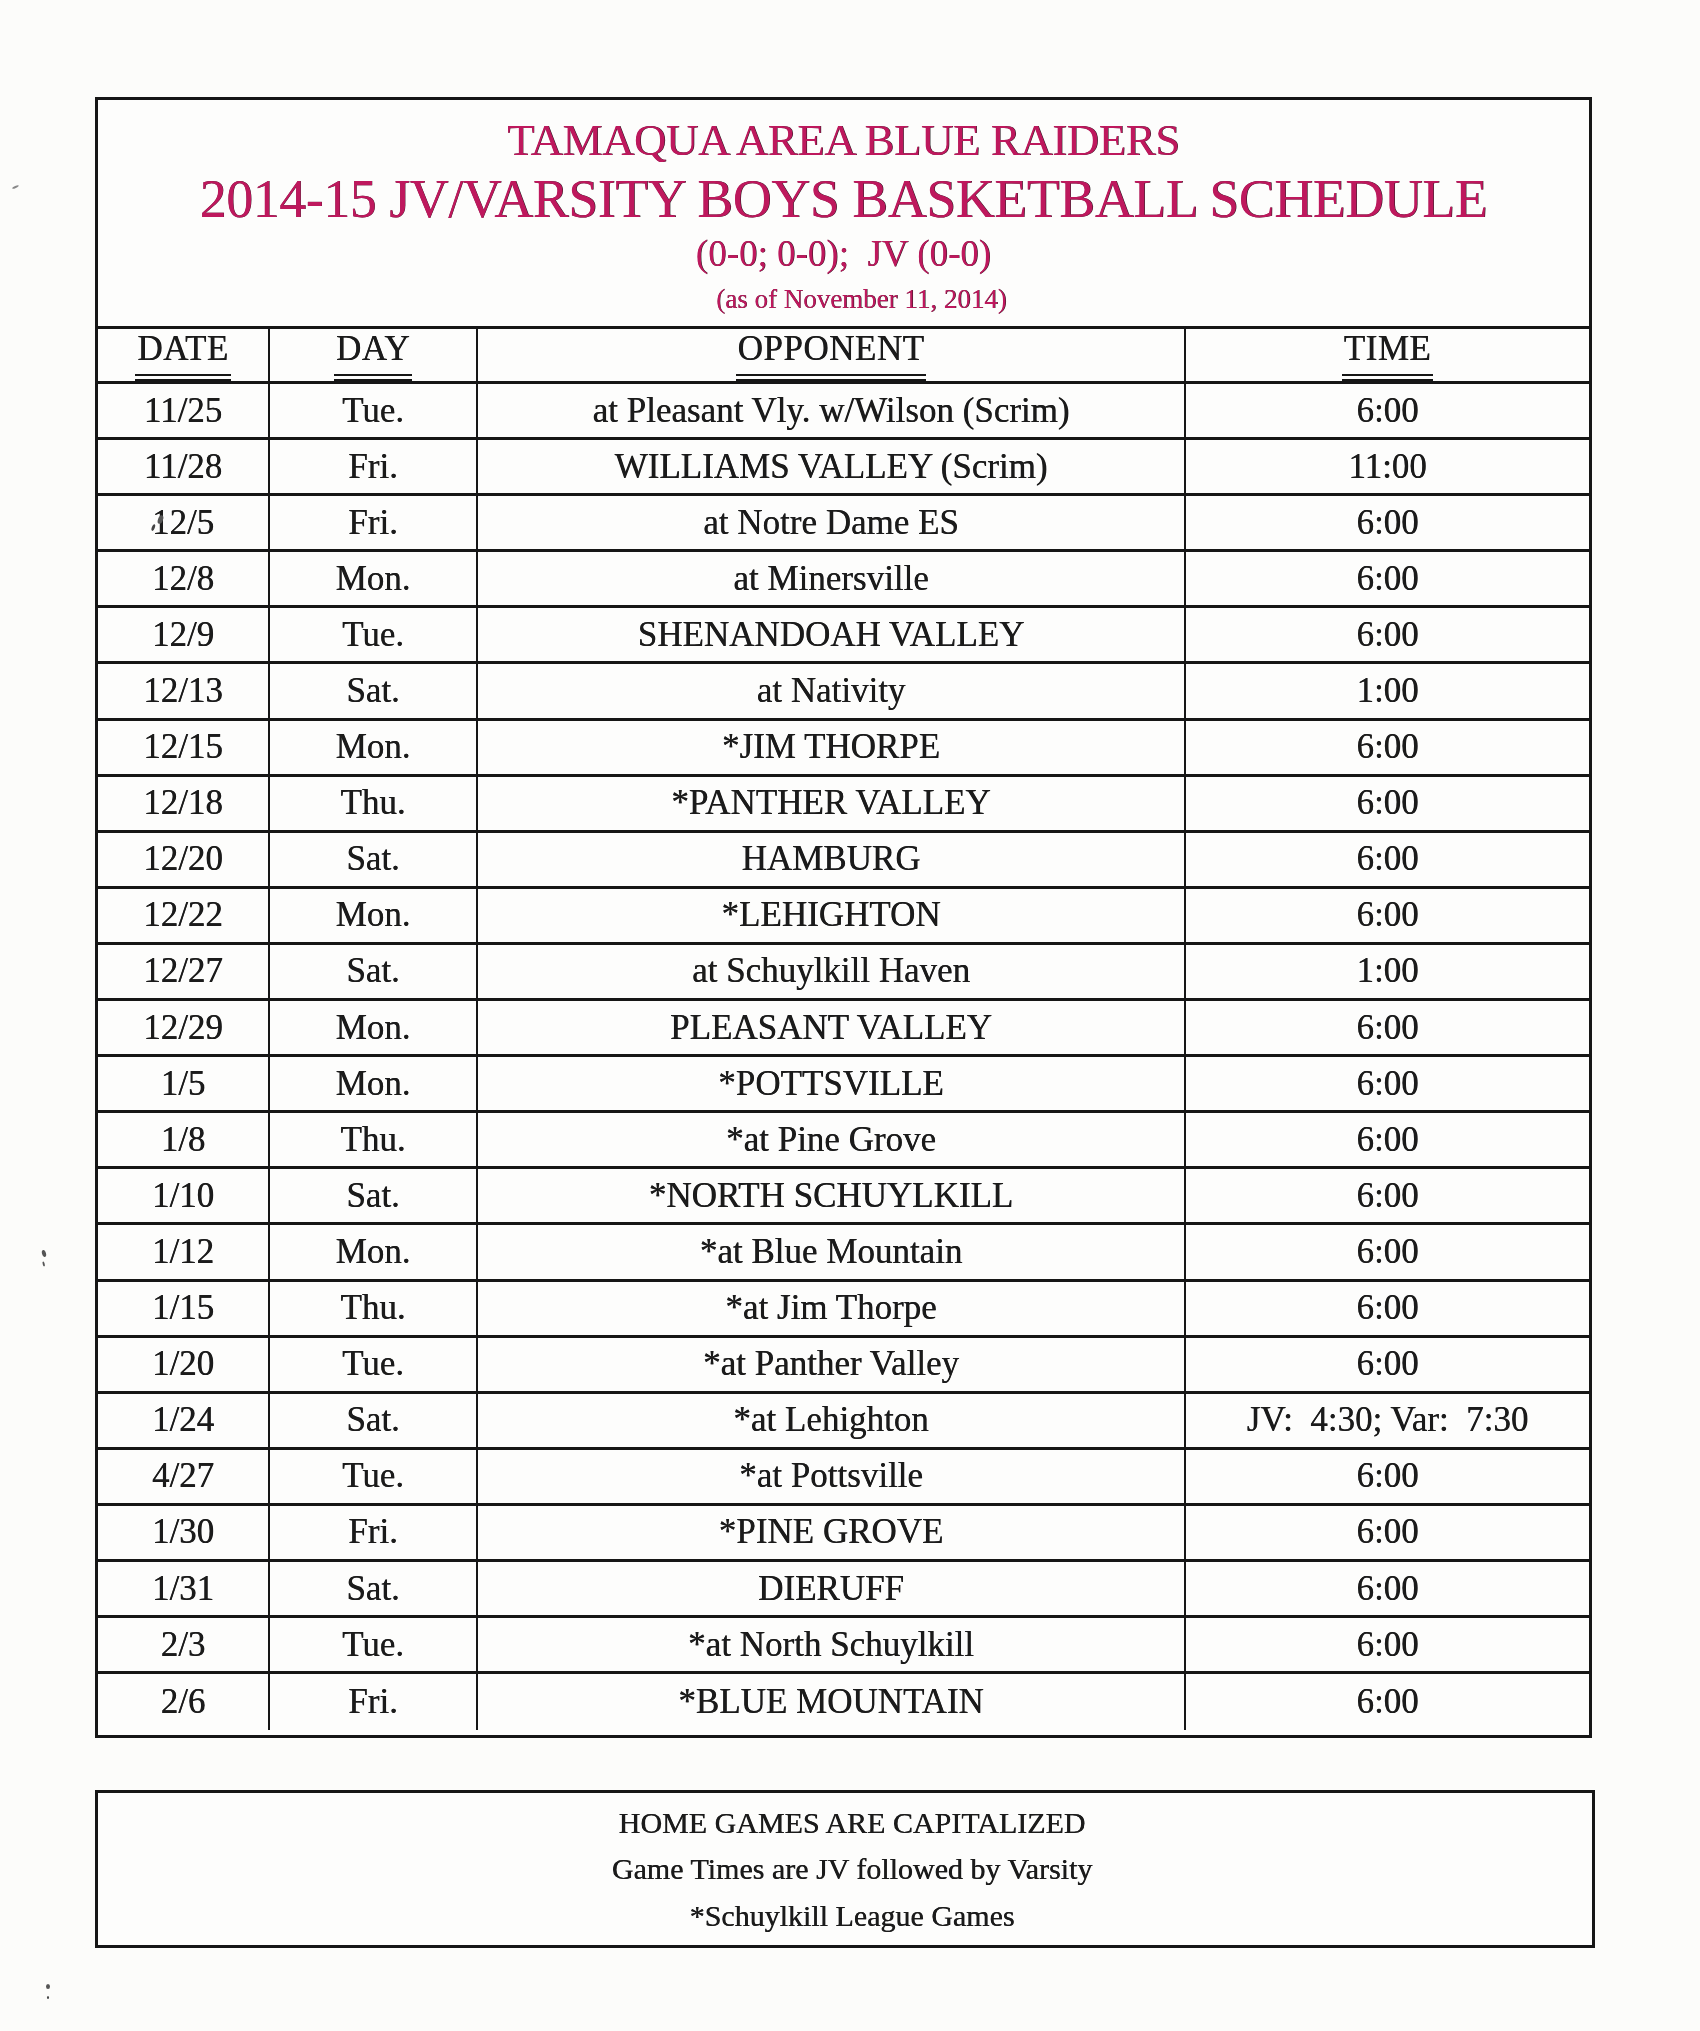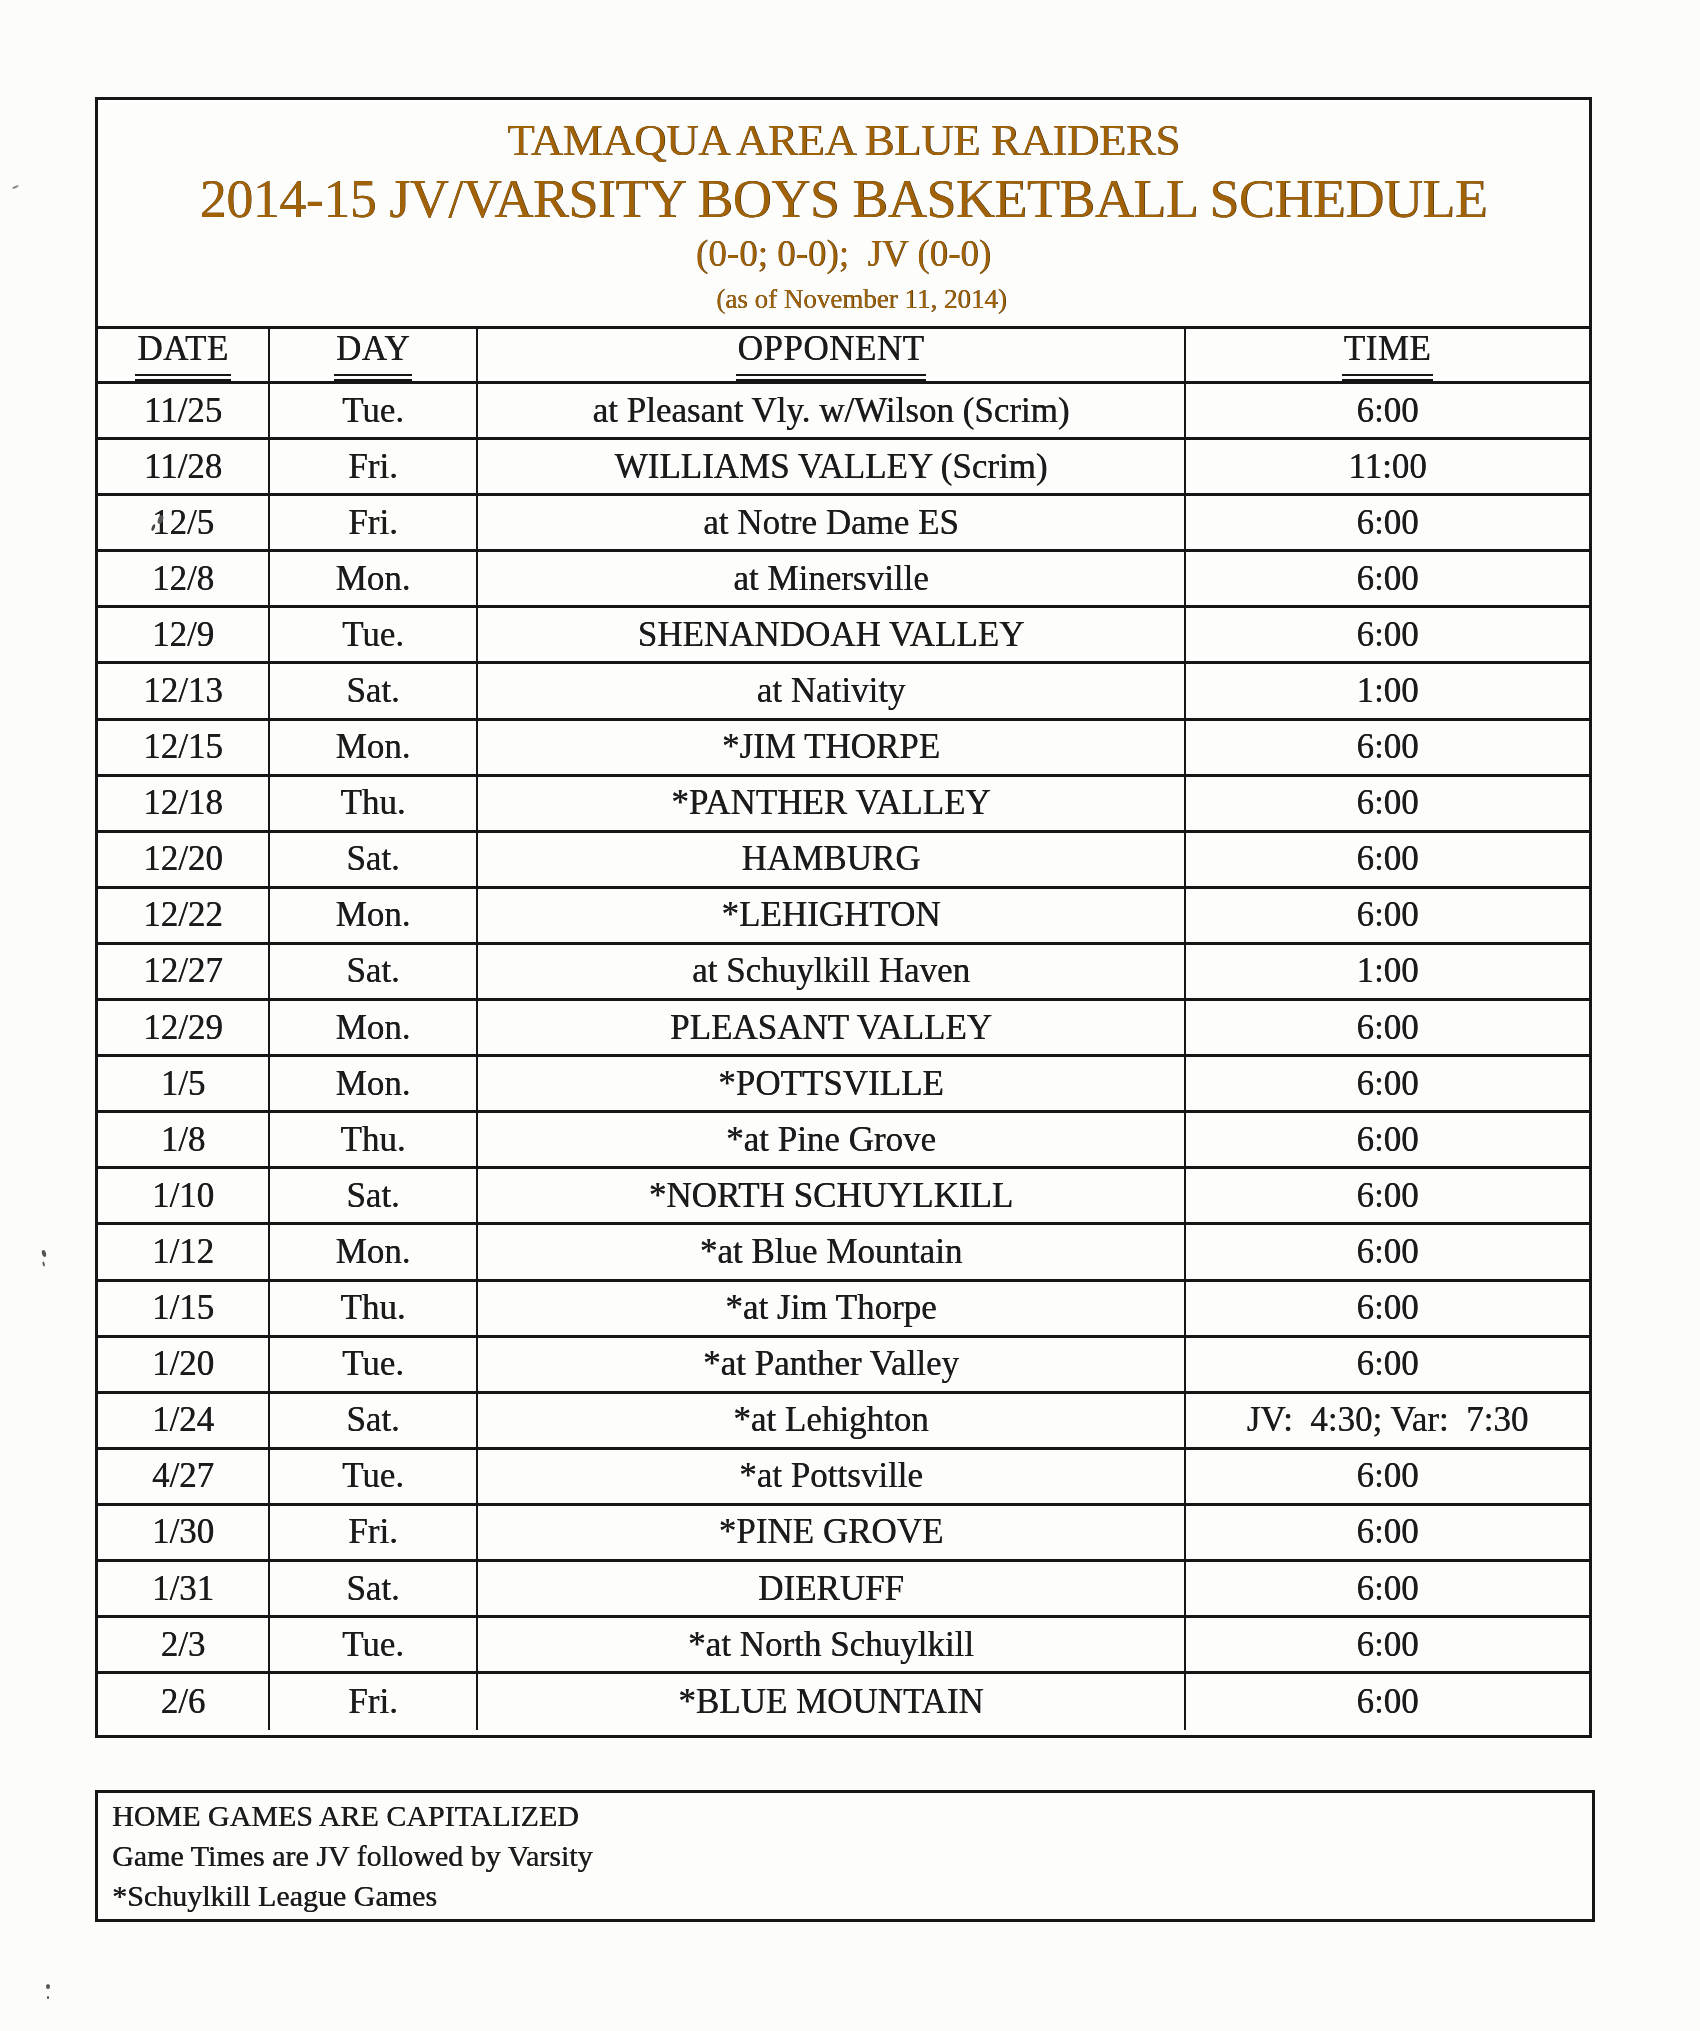--- a/index.html
+++ b/index.html
@@ -3,21 +3,21 @@
 <meta charset="utf-8">
 <style>
   html,body{margin:0;padding:0;}
   body{
     width:1700px;height:2031px;position:relative;
     background:#fcfcfa;
     font-family:"Liberation Serif","DejaVu Serif",serif;
     color:#1b1b1b;
     overflow:hidden;
   }
-  .ink{color:#a16207;text-shadow:0.4px 0 0 #1b1b1b;}
+  .ink{color:#be185d;text-shadow:0.4px 0 0 #1b1b1b;}
   
   .main-box{
     position:absolute;left:95px;top:97px;width:1497px;height:1641px;
     border:3px solid #161616;background:#fdfdfc;box-sizing:border-box;
   }
   .title-block{
     height:229px;border-bottom:3px solid #161616;
     display:flex;flex-direction:column;align-items:center;justify-content:center;
     padding-top:4px;box-sizing:border-box;
   }
@@ -40,24 +40,25 @@
     text-shadow:0.4px 0 0 #1b1b1b;
   }
   .cell.last-col{border-right:none;}
   .cell.last-row{border-bottom:none;}
   .cell.head span{
     border-bottom:7px double #161616;padding:0 2px 5px 2px;
     letter-spacing:0.5px;
   }
   
   .legend-box{
-    position:absolute;left:95px;top:1790px;width:1500px;height:132px;
+    position:absolute;left:95px;top:1790px;width:1500px;height:158px;
     border:3px solid #161616;box-sizing:border-box;background:#fdfdfc;
     display:flex;flex-direction:column;justify-content:space-evenly;
     padding-left:14px;
+    text-align:center;
   }
   .legend-line{font-size:30px;text-shadow:0.4px 0 0 #1b1b1b;}
   
   .artifact{position:absolute;background:#555;border-radius:50%;}
   .a1{left:158px;top:515px;width:5px;height:9px;transform:rotate(20deg);box-shadow:-4px 10px 0 -1px #444;}
   .a2{left:42px;top:1250px;width:4px;height:7px;transform:rotate(-15deg);box-shadow:-3px 10px 0 -1px #555;}
   .a3{left:46px;top:1984px;width:4px;height:5px;box-shadow:0 11px 0 -1px #444;}
   .a4{left:12px;top:186px;width:7px;height:2px;transform:rotate(-25deg);background:#888;}
 </style>
 </head>

